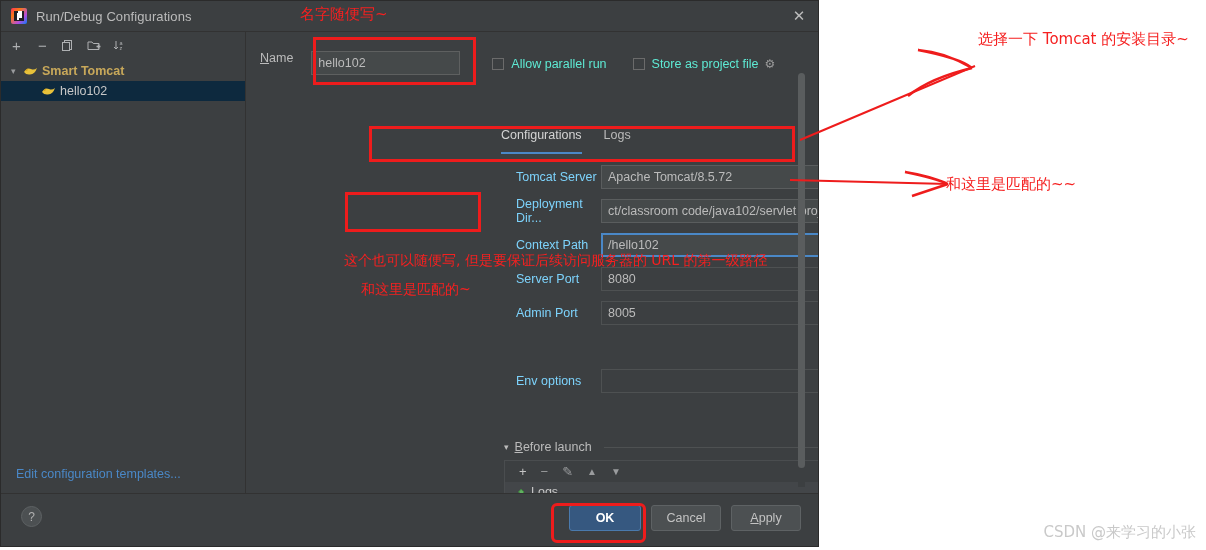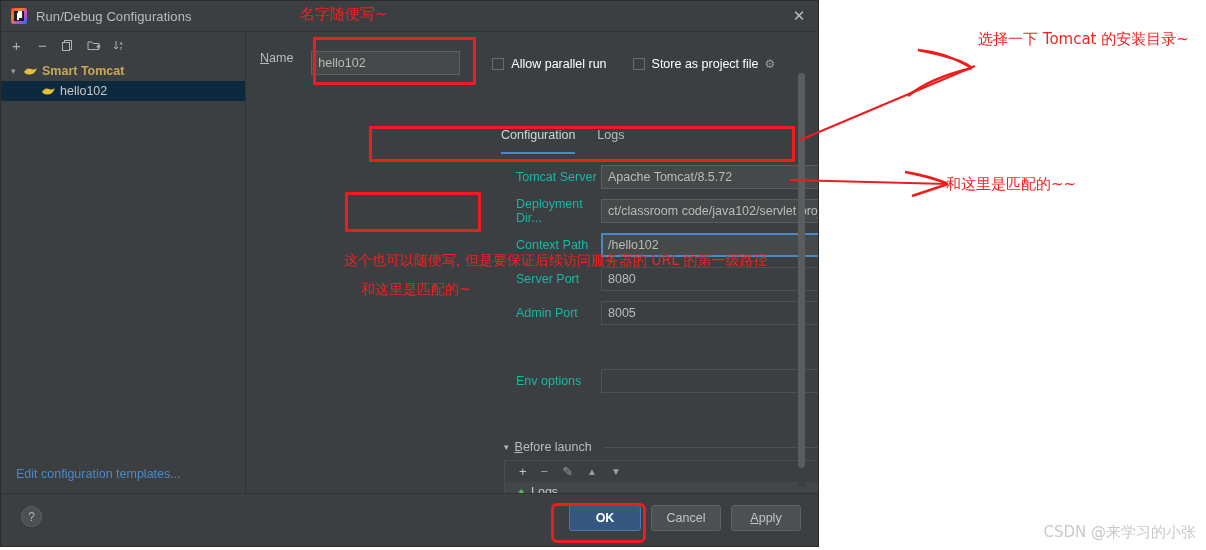--- a/index.html
+++ b/index.html
@@ -81,32 +81,32 @@
   .lbl { color:#bbbbbb; font-size:12.5px; }
   .uline { text-decoration: underline; }
   .name-input {
     margin-left: 18px; width: 149px; height: 24px;
     background:#45494a; border:1px solid #5e6060; color:#bbbbbb;
     font-size:12.5px; padding: 0 6px; line-height:22px;
     font-family:"Liberation Sans", sans-serif; outline:none;
   }
   .chk-wrap { display:flex; align-items:center; margin-left: 32px; }
   .chk { width:12px; height:12px; border:1px solid #6b6b6b; background:#3c3f41; margin-right:7px; flex:0 0 auto; }
-  .chk-lbl { color:#ffffff; font-size:12.5px; white-space:nowrap; }
+  .chk-lbl { color:#5eead4; font-size:12.5px; white-space:nowrap; }
   .gear { margin-left:6px; color:#9b9b9b; font-size:12px; }
 
   .tabs { position:absolute; left:255px; top:96px; width:420px; height:26px; display:flex; gap:22px; }
   .tab { color:#bbbbbb; font-size:12.5px; padding-bottom:6px; cursor:default; }
   .tab.active { border-bottom: 2px solid #4a88c7; color:#d4d4d4; }
 
   .formbox {
     position:absolute; left:245px; top:124px; width:550px; height:273px;
   }
   .frow { position:absolute; left:0; height:26px; display:flex; align-items:center; }
-  .frow .flabel { width: 110px; color:#14b8a6; font-size:12.5px; padding-left:25px; }
+  .frow .flabel { width: 110px; color:#7dd3fc; font-size:12.5px; padding-left:25px; }
   .field {
     background:#45494a; border:1px solid #5a5d5e; height:24px;
     color:#bbbbbb; font-size:12.5px; display:flex; align-items:center; padding:0 6px;
     font-family:"Liberation Sans", sans-serif;
   }
   .field.focused { border:1px solid #4a88c7; box-shadow: 0 0 0 1px #4a88c7 inset; }
   .field.flat { background:#3c3f41; border:1px solid #4e5152; }
   .combo { width: 274px; justify-content:flex-start; }
 
   
@@ -238,21 +238,21 @@
         </div>
 
         <div class="chk-wrap" style="margin-left:26px;">
           <span class="chk"></span>
           <span class="chk-lbl">Store as project file</span>
           <span class="gear">⚙</span>
         </div>
       </div>
 
       <div class="tabs">
-        <div class="tab active">Configuration</div>
+        <div class="tab active">Configurations</div>
         <div class="tab">Logs</div>
       </div>
 
       <div class="formbox">
 
         <div class="frow" style="top:8px;">
           <span class="flabel">Tomcat Server</span>
           <div class="field combo">
             <span>Apache Tomcat/8.5.72</span>
 

